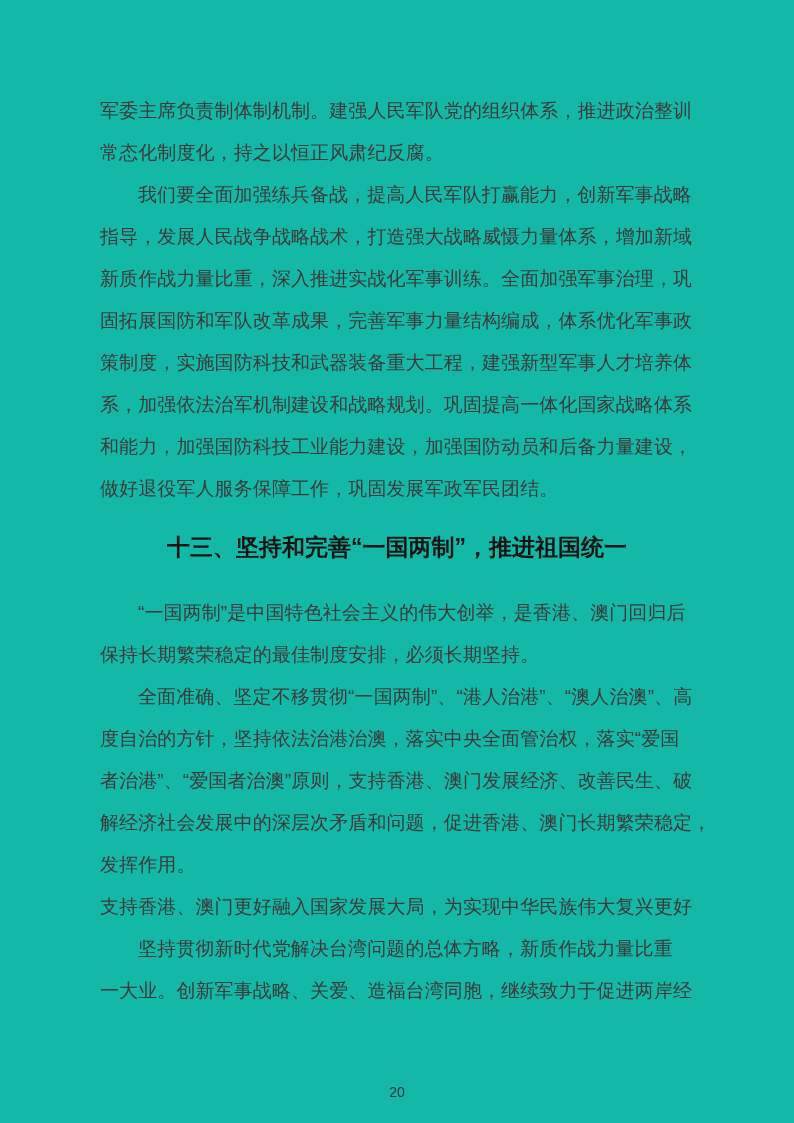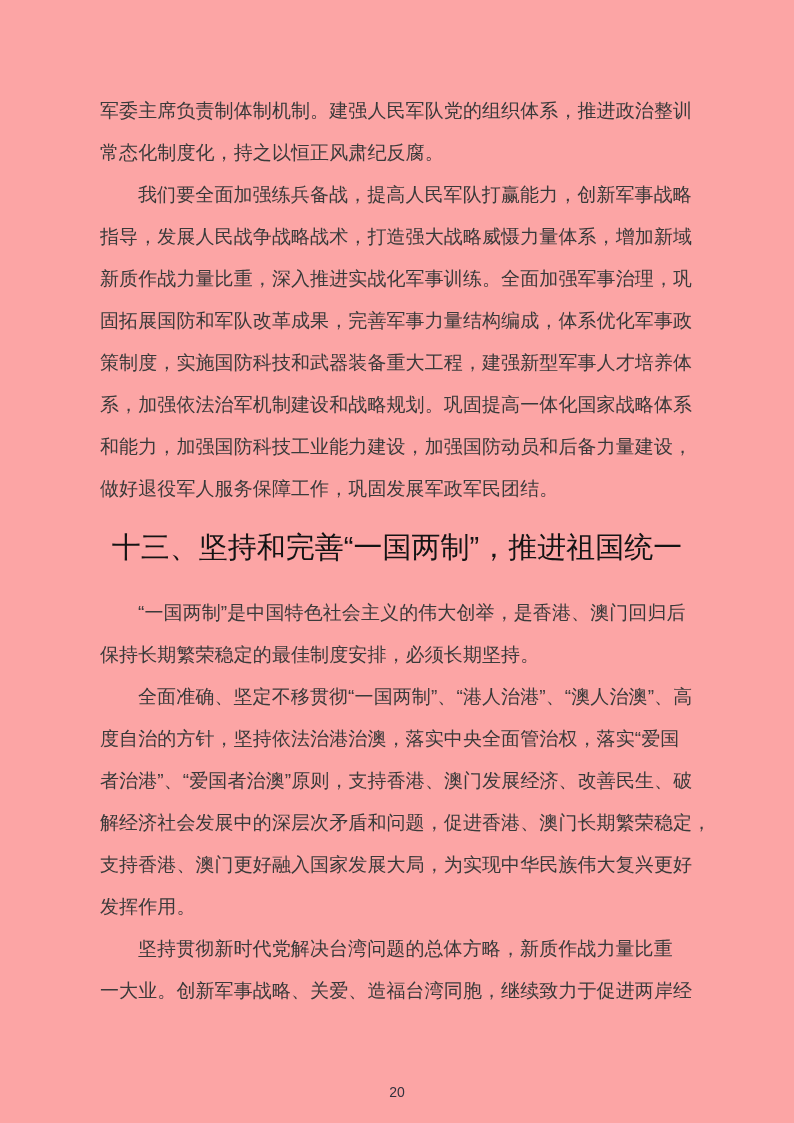--- a/index.html
+++ b/index.html
@@ -4,21 +4,21 @@
 <style>
   html, body { margin: 0; padding: 0; }
   body {
     width: 794px; height: 1123px;
     background: #ffffff;
     font-family: "Liberation Sans", sans-serif;
   }
   .page {
     position: relative;
     width: 794px; height: 1123px;
-    background: #fca5a5;
+    background: #14b8a6;
     overflow: hidden;
   }
   .content {
     position: absolute;
     left: 100px; top: 90px;
     width: 594px;
     font-size: 19px;
     color: #3a3a3a;
   }
   .ln {
@@ -26,22 +26,22 @@
     line-height: 42px;
     white-space: nowrap;
     letter-spacing: 0.1px;
   }
   .ind { text-indent: 38px; }
   .heading {
     margin: 16px 0 24px 0;
     height: 42px;
     line-height: 42px;
     text-align: center;
-    font-size: 29px;
-    font-weight: normal;
+    font-size: 23px;
+    font-weight: bold;
     color: #141414;
     white-space: nowrap;
   }
   .footer {
     position: absolute;
     top: 1082px; left: 0;
     width: 794px;
     text-align: center;
     font-size: 14px;
     line-height: 20px;
@@ -75,22 +75,22 @@
     <div class="para">
       <div class="ln ind">“一国两制”是中国特色社会主义的伟大创举，是香港、澳门回归后</div>
       <div class="ln">保持长期繁荣稳定的最佳制度安排，必须长期坚持。</div>
     </div>
 
     <div class="para">
       <div class="ln ind">全面准确、坚定不移贯彻“一国两制”、“港人治港”、“澳人治澳”、高</div>
       <div class="ln">度自治的方针，坚持依法治港治澳，落实中央全面管治权，落实“爱国</div>
       <div class="ln">者治港”、“爱国者治澳”原则，支持香港、澳门发展经济、改善民生、破</div>
       <div class="ln">解经济社会发展中的深层次矛盾和问题，促进香港、澳门长期繁荣稳定，</div>
+      <div class="ln">发挥作用。</div>
       <div class="ln">支持香港、澳门更好融入国家发展大局，为实现中华民族伟大复兴更好</div>
-      <div class="ln">发挥作用。</div>
     </div>
 
     <div class="para">
       <div class="ln ind">坚持贯彻新时代党解决台湾问题的总体方略，新质作战力量比重</div>
       <div class="ln">一大业。创新军事战略、关爱、造福台湾同胞，继续致力于促进两岸经</div>
     </div>
 
   </div>
 
   <div class="footer">

